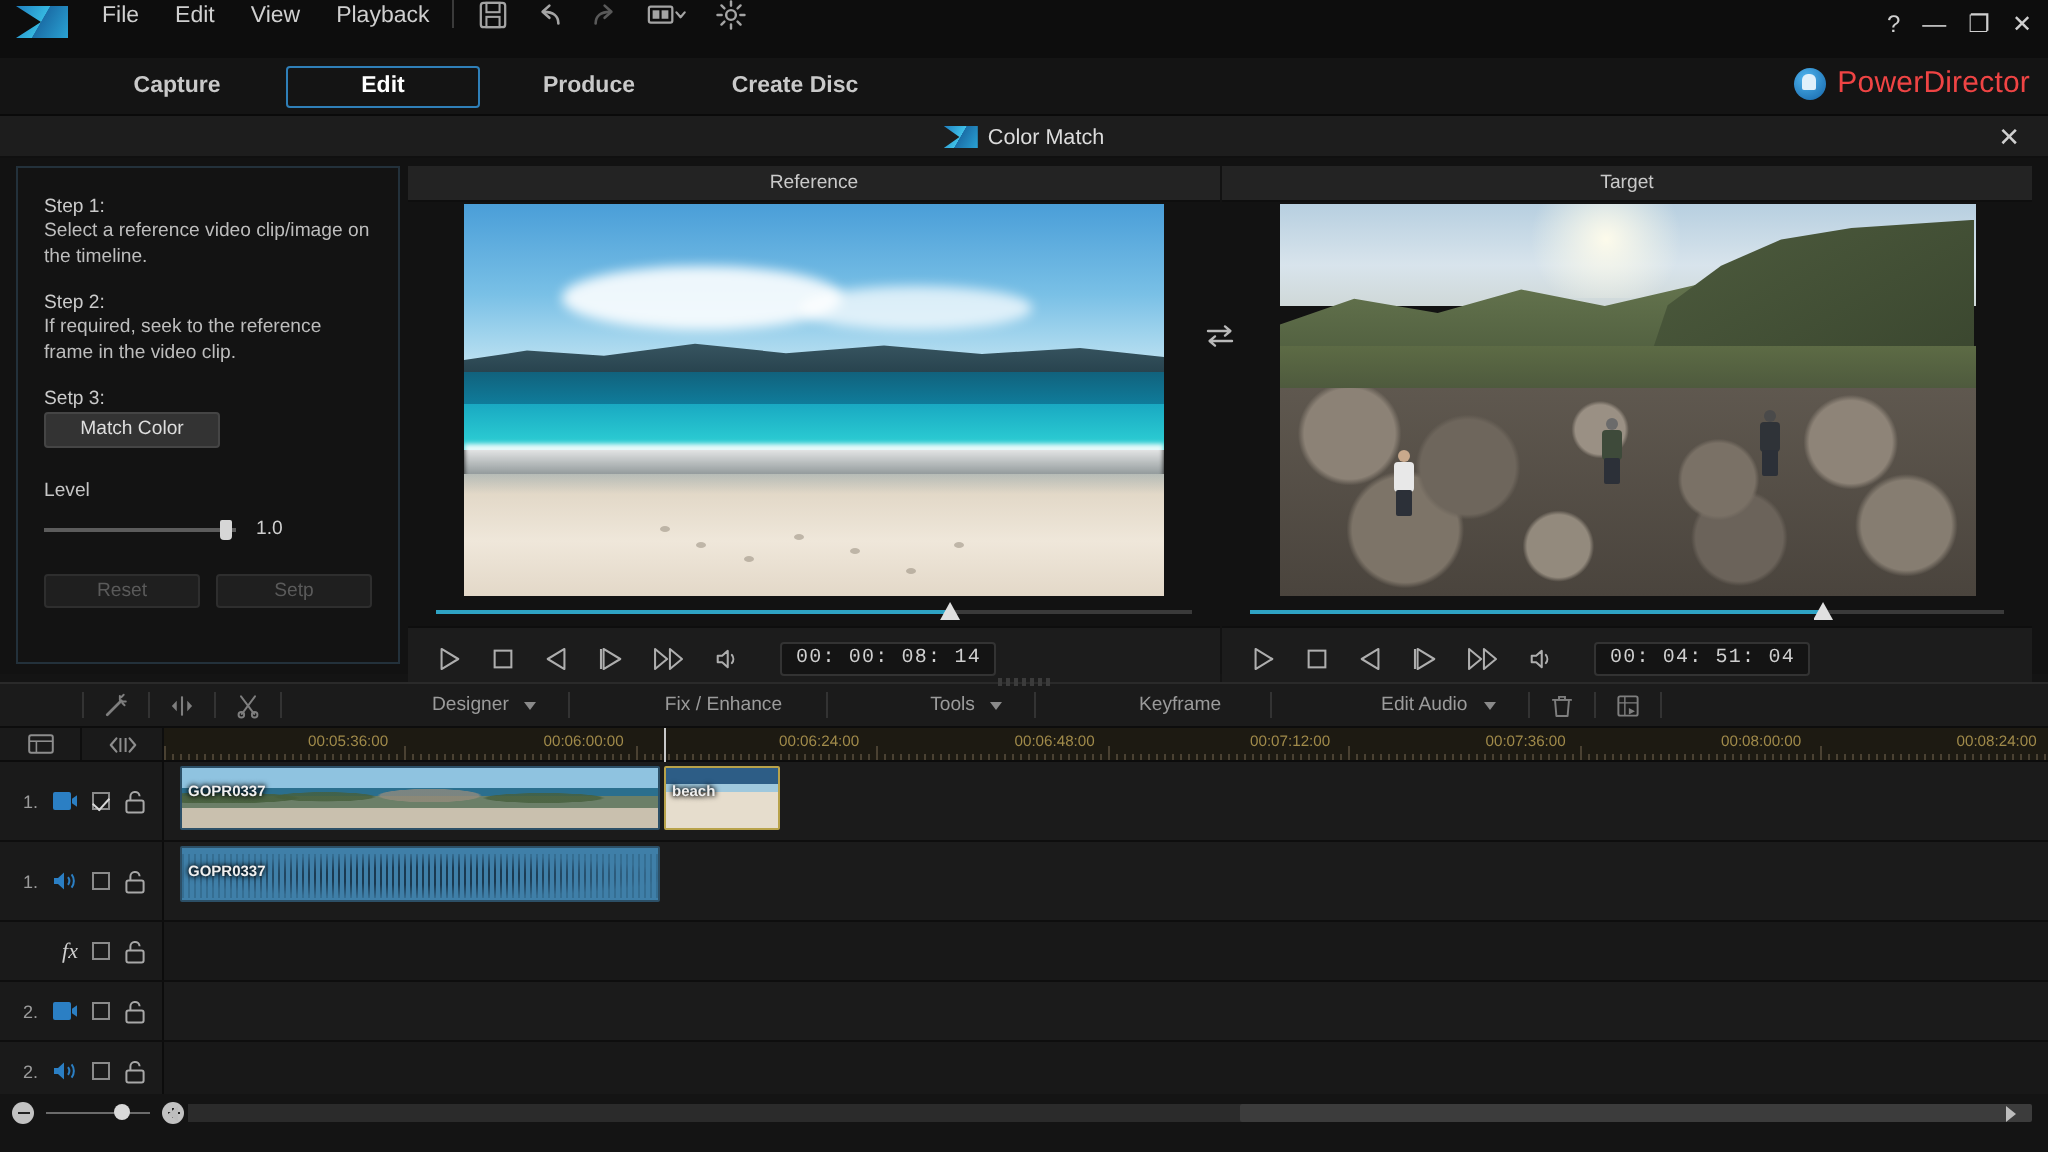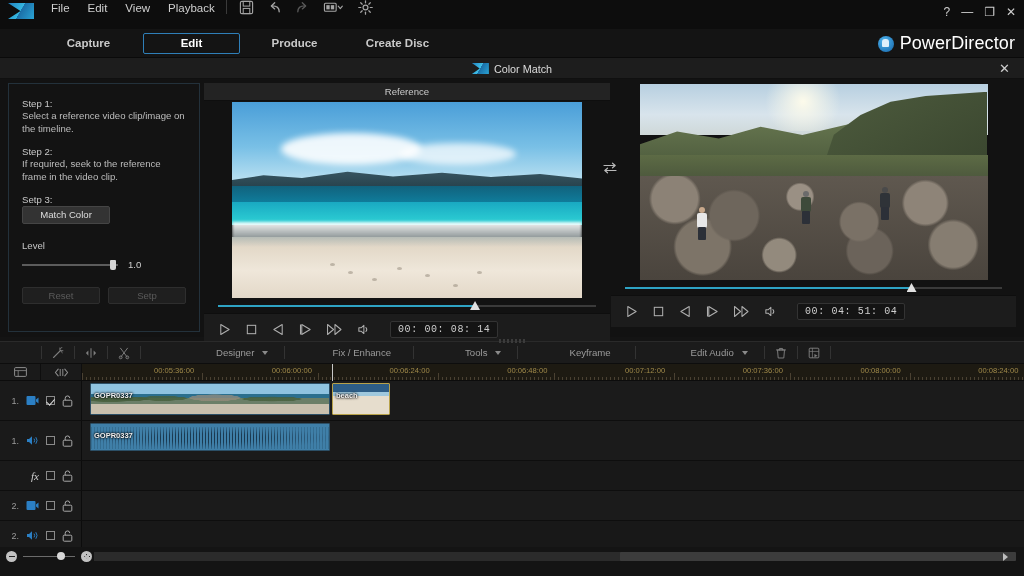--- a/index.html
+++ b/index.html
@@ -63,21 +63,21 @@
   }
   .brand-dot {
     width: 16px; height: 16px; border-radius: 50%;
     background: radial-gradient(circle at 38% 32%, #4fb5ef, #1464a8);
     position: relative;
   }
   .brand-dot:after {
     content:""; position:absolute; left:4.5px; top:3px; width:7px; height:8px;
     background:#dff0fb; border-radius:3px 3px 1px 1px;
   }
-  .brand-name { font-size: 18px; color: #ffffff; letter-spacing: .1px; }
+  .brand-name { font-size: 15px; color: #ef4444; letter-spacing: .1px; }
 
   
   .cm-title {
     position: absolute; left: 0; top: 58px; width: 1024px; height: 21px;
     background: #1d1d1d; border-bottom: 1px solid #101010;
   }
   .cm-title-inner {
     position: absolute; left: 0; right: 0; top: 0; height: 21px;
     display: flex; align-items: center; justify-content: center; gap: 5px;
   }
@@ -489,20 +489,21 @@
           </svg>
         <svg class="tp-ico" viewBox="0 0 14 14">
             <path d="M2 5.2h2.4L7.4 2.6v8.8L4.4 8.8H2z" fill="none" stroke="#cfcfcf" stroke-width="1.1" stroke-linejoin="round"></path>
             <path d="M9.6 4.8a3.4 3.4 0 0 1 0 4.4" fill="none" stroke="#cfcfcf" stroke-width="1.1" stroke-linecap="round"></path>
           </svg>
         <div class="tc">00: 00: 08: 14</div>
       </div>
     </div>
 
     <div class="pane pane-tgt">
+      <div class="pane-head">Target</div>
       <div class="pane-stage">
         <div class="video-frame tgt">
           <div class="t-sky"></div>
             <div class="t-sun"></div>
           <div class="t-hill"></div>
             <div class="t-cliff"></div>
           <div class="t-grass"></div>
             <div class="t-rocks"></div>
           <div class="hiker" style="left:16%;bottom:20%;width:14px;height:34px">
             <div class="hd" style="background:#c9a98c"></div>

